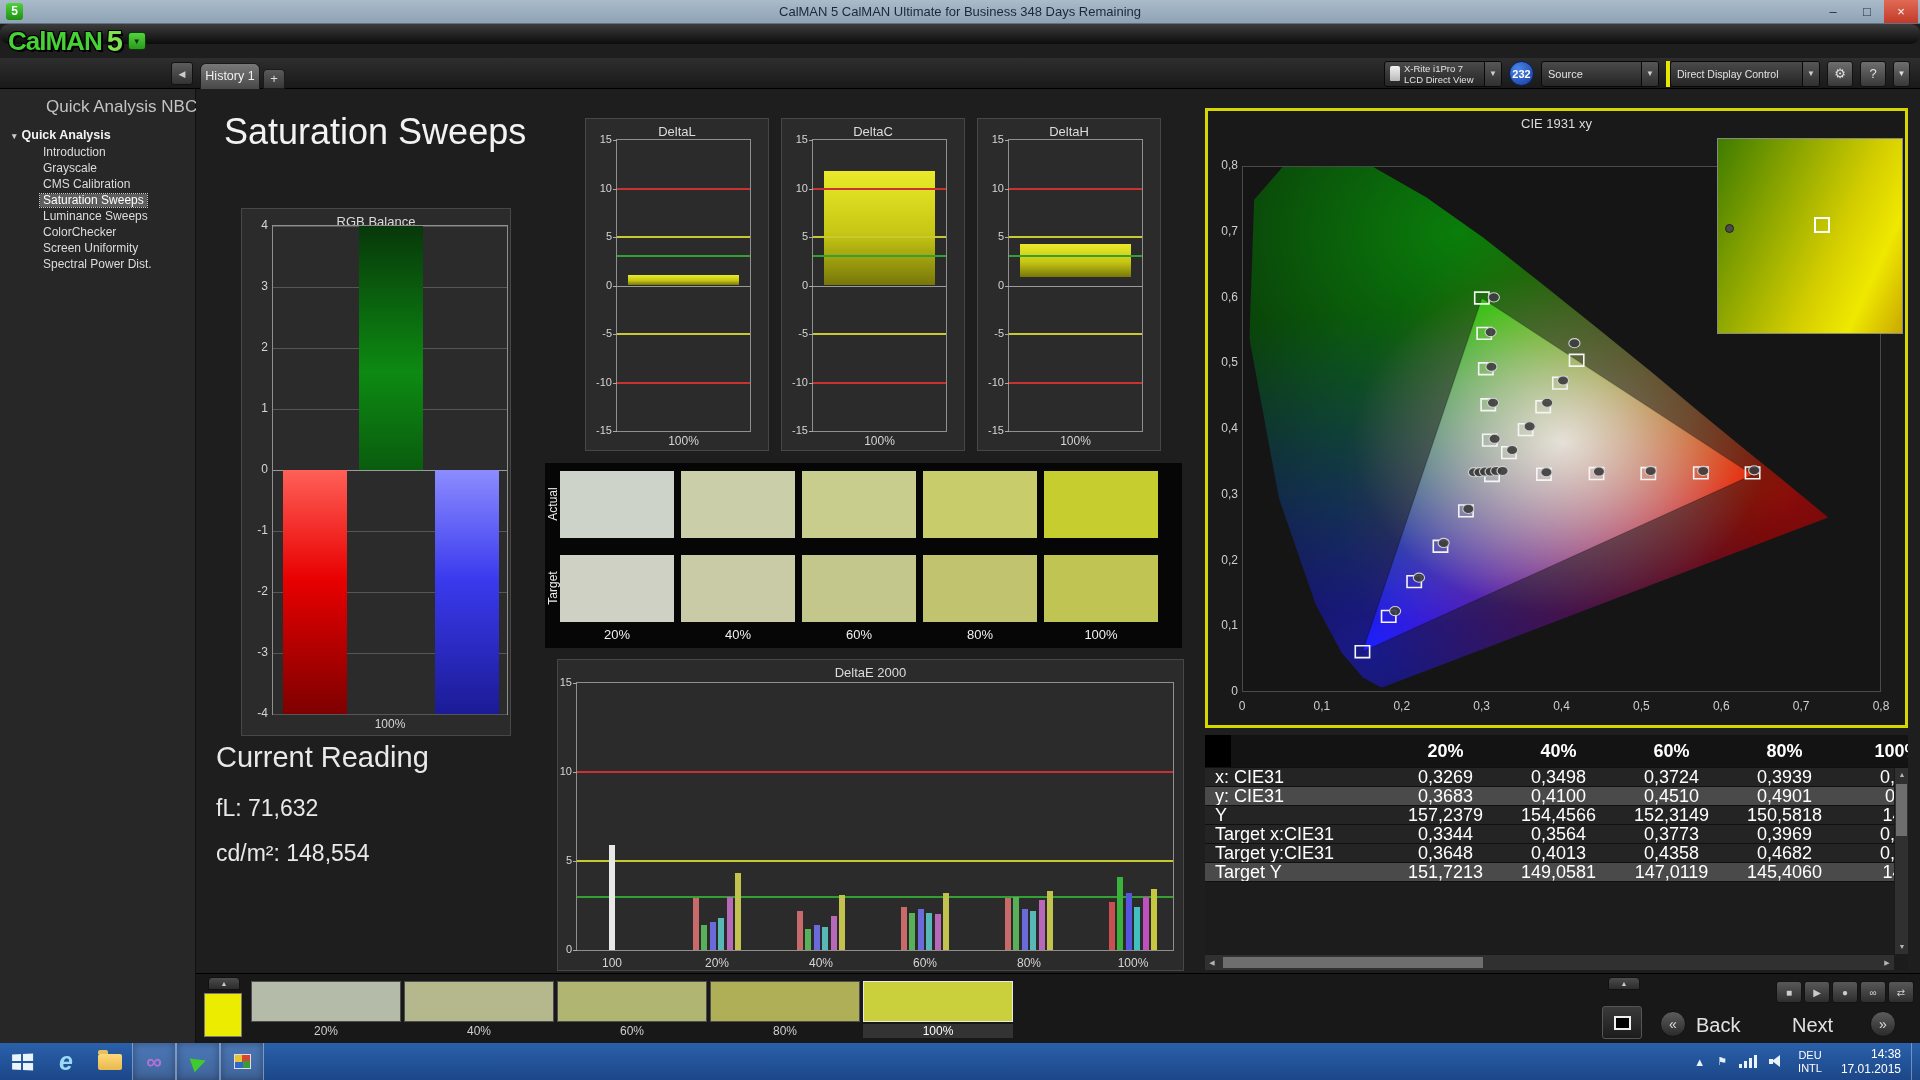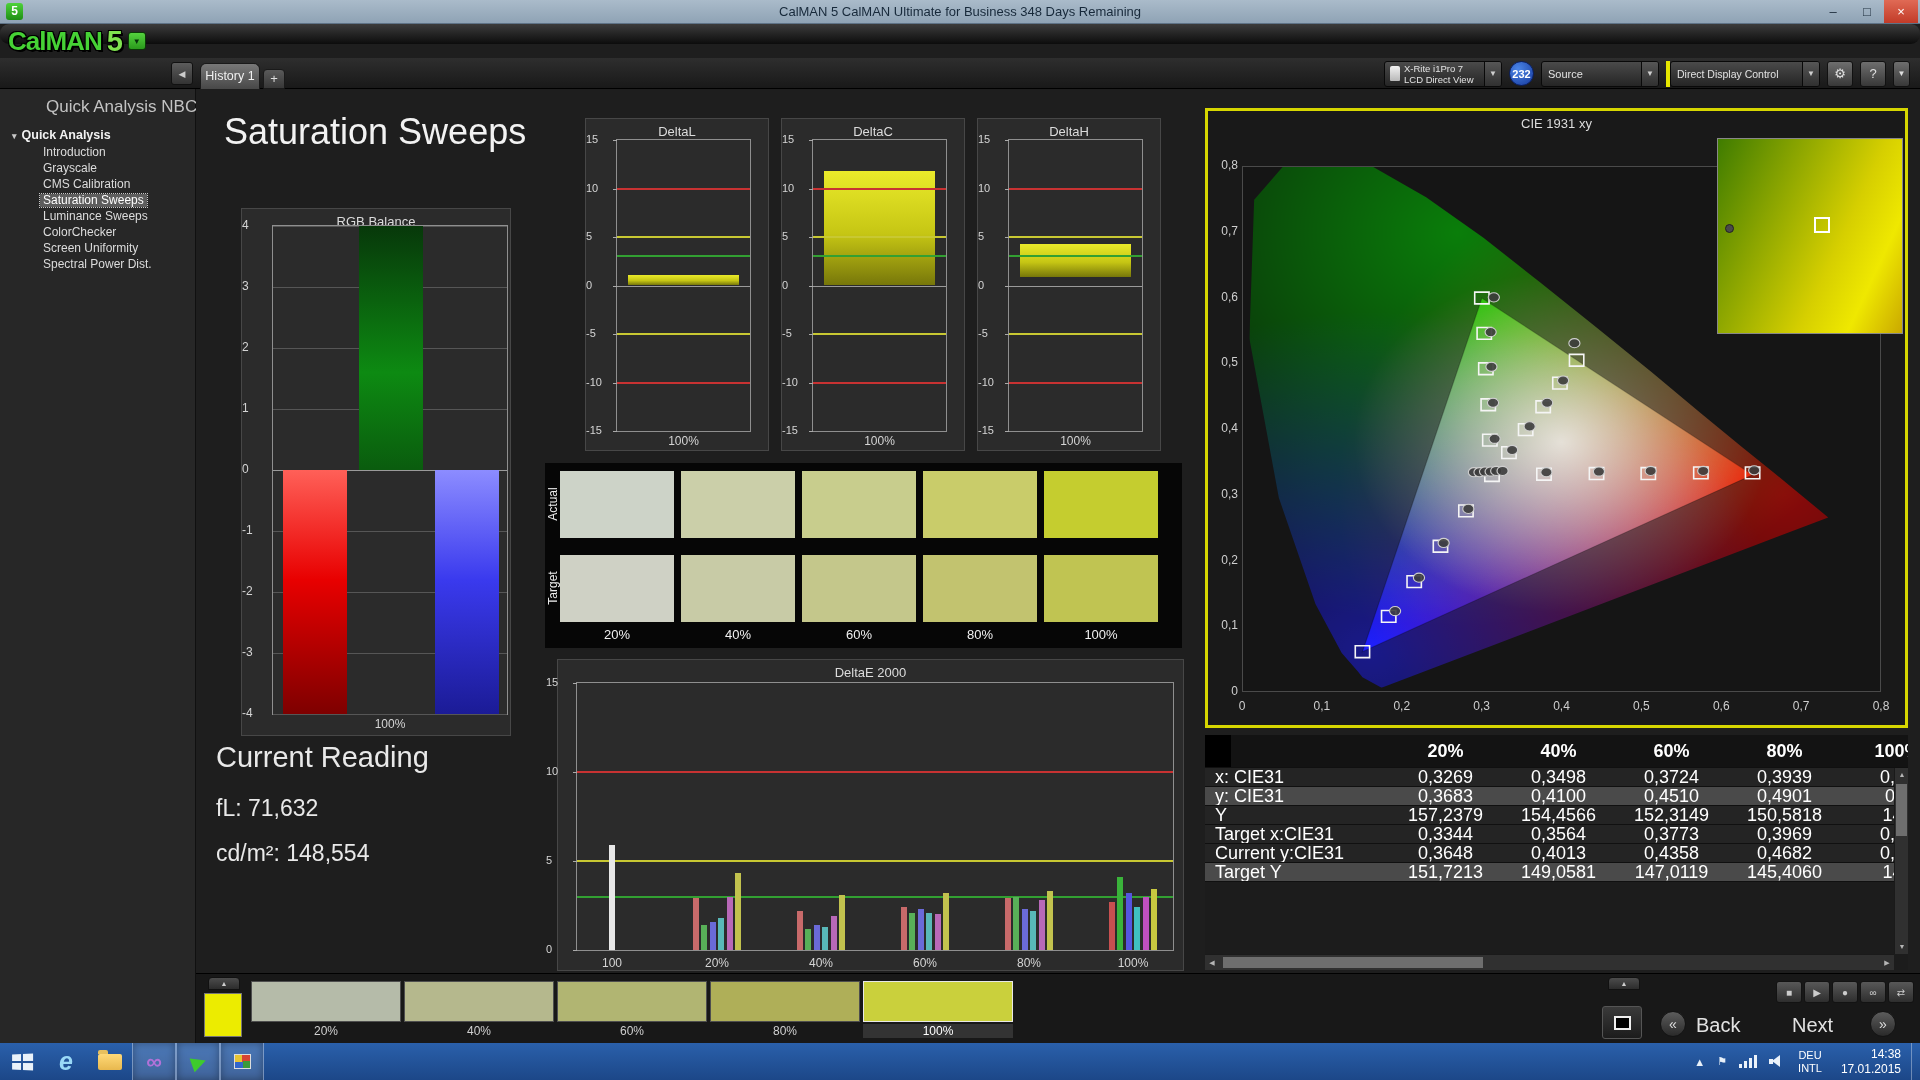--- a/index.html
+++ b/index.html
@@ -53,21 +53,21 @@
   
   #main{position:absolute;left:196px;top:89px;width:1724px;height:954px;background:#1e1e1e;}
   #page-title{position:absolute;left:28px;top:22px;font-size:36px;color:#f2f2f2;}
   .panel{position:absolute;background:#2b2b2b;border:1px solid #474747;}
   .chart-title{position:absolute;top:5px;left:0;right:0;text-align:center;font-size:13px;color:#dcdcdc;}
   .plotarea{position:absolute;border:1px solid #8f8f8f;}
   .gridline{position:absolute;left:0;right:0;height:1px;background:#565656;}
   .zeroline{background:#9a9a9a;}
   .refline{position:absolute;left:0;right:0;height:2px;}
   .tickmark{position:absolute;left:-4px;width:4px;height:1px;background:#aaa;}
-  .ytick{position:absolute;right:100%;margin-right:5px;width:26px;text-align:left;font-size:12px;color:#d5d5d5;}
+  .ytick{position:absolute;right:100%;margin-right:5px;width:26px;text-align:right;font-size:12px;color:#d5d5d5;}
   .ytick.sm{font-size:11px;}
   .bar{position:absolute;}
   .xlabel{position:absolute;text-align:center;font-size:12px;color:#d5d5d5;}
   #rgb-panel{left:45px;top:119px;width:270px;height:528px;}
   #rgb-plot{left:30px;top:16px;width:236px;height:490px;}
   #rgb-panel .xlabel.under{left:30px;width:236px;bottom:4px;}
   #current-reading{position:absolute;left:20px;top:652px;color:#e9e9e9;}
   #cr-title{font-size:29px;margin-bottom:12px;}
   .cr-line{font-size:23px;line-height:45px;}
   #deltaL-panel{left:389px;top:29px;width:184px;height:333px;}
@@ -572,21 +572,21 @@
           </div>
           <div class="trow unshaded">
             <div class="tcell tlabel">Target x:CIE31</div>
             <div class="tcell">0,3344</div>
             <div class="tcell">0,3564</div>
             <div class="tcell">0,3773</div>
             <div class="tcell">0,3969</div>
             <div class="tcell">0,41</div>
           </div>
           <div class="trow unshaded">
-            <div class="tcell tlabel">Current y:CIE31</div>
+            <div class="tcell tlabel">Target y:CIE31</div>
             <div class="tcell">0,3648</div>
             <div class="tcell">0,4013</div>
             <div class="tcell">0,4358</div>
             <div class="tcell">0,4682</div>
             <div class="tcell">0,50</div>
           </div>
           <div class="trow shaded">
             <div class="tcell tlabel">Target Y</div>
             <div class="tcell">151,7213</div>
             <div class="tcell">149,0581</div>

